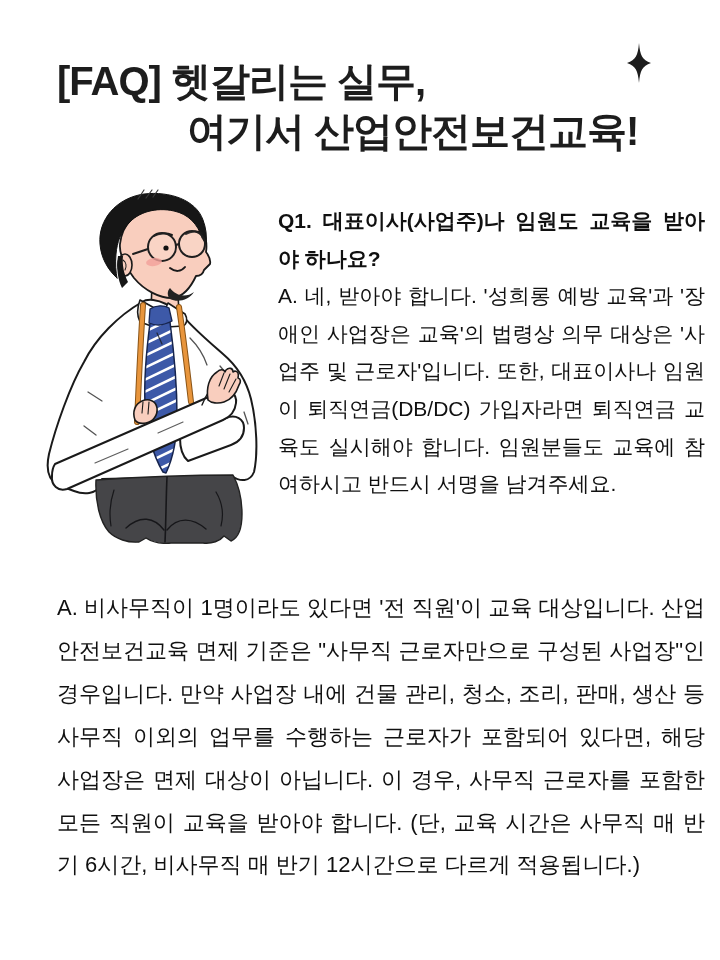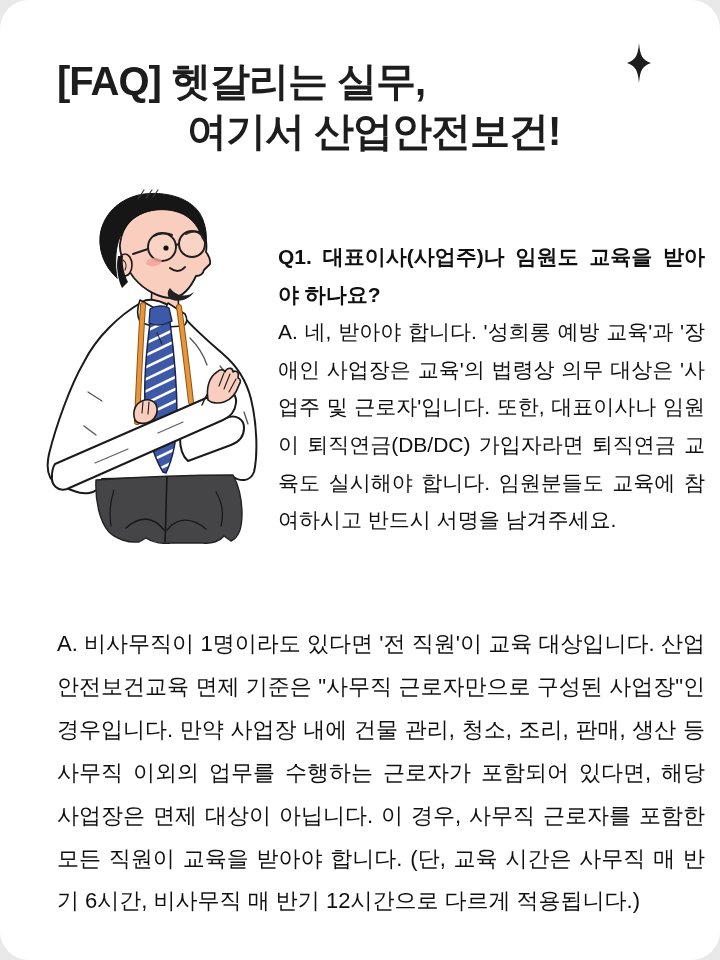--- a/index.html
+++ b/index.html
@@ -1,45 +1,44 @@
 <!DOCTYPE html>
 <html lang="ko"><head>
 <meta charset="utf-8">
 <style>
   html,body{margin:0;padding:0;background:#e9e9e9;}
   .page{
     position:relative;width:720px;height:960px;margin:0 auto;
     background:#ffffff;overflow:hidden;
     font-family:"Liberation Sans","DejaVu Sans",sans-serif;
     color:#101010;
-    border-radius:29px;
   }
   
   .title{
     position:absolute;left:57px;top:56px;margin:0;
     font-size:40px;line-height:50px;font-weight:bold;
     letter-spacing:-1px;color:#1d1d1d;white-space:nowrap;
   }
   .title .line2{display:block;padding-left:130px;}
   .sparkle{position:absolute;left:623px;top:43px;width:32px;height:40px;}
   
   .illu{position:absolute;left:40px;top:186px;width:220px;height:358px;}
   
-  .qa{position:absolute;text-align:justify;margin-top:36px;}
+  .qa{position:absolute;text-align:justify;}
   .qa p{margin:0;}
   .qa .q{font-weight:bold;}
   .qa1{left:278px;top:202px;width:427px;font-size:21px;line-height:37.6px;}
   .qa2{left:57px;top:587px;width:648px;font-size:22px;line-height:42.9px;}
 </style>
 </head>
 <body>
 
 <div class="page">
 
-  <h1 class="title"><span class="line1">[FAQ] 헷갈리는 실무,</span><span class="line2">여기서 산업안전보건!</span></h1>
+  <h1 class="title"><span class="line1">[FAQ] 헷갈리는 실무,</span><span class="line2">여기서 산업안전보건교육!</span></h1>
 
   <svg class="sparkle" viewBox="0 0 32 40" aria-hidden="true">
     <path d="M16,0 C17.2,13 19,16.5 28,20 C19,23.5 17.2,27 16,40 C14.8,27 13,23.5 4,20 C13,16.5 14.8,13 16,0 Z" fill="#1d1d1d"></path>
   </svg>
 
   <div class="illu">
     <svg viewBox="0 0 220 358" width="220" height="358" aria-hidden="true">
       <defs>
         <clipPath id="tieClip">
           <path d="M110,137 C106,168 104,196 105,218 C106,242 112,268 123,286 L126,287 C133,272 137,252 137,230 C137,198 134,166 130,136 Z"></path>

